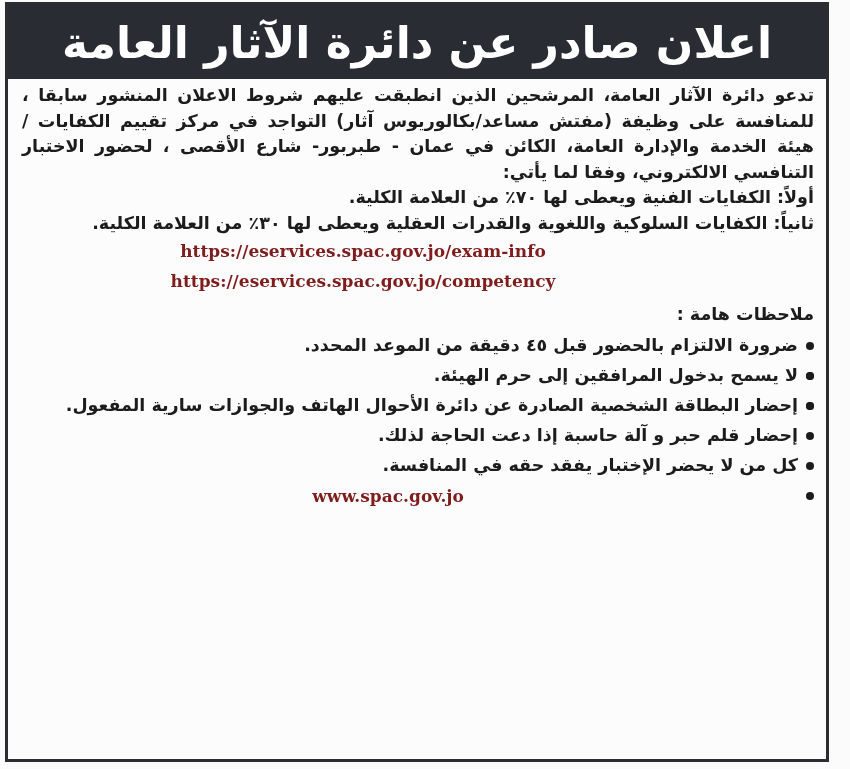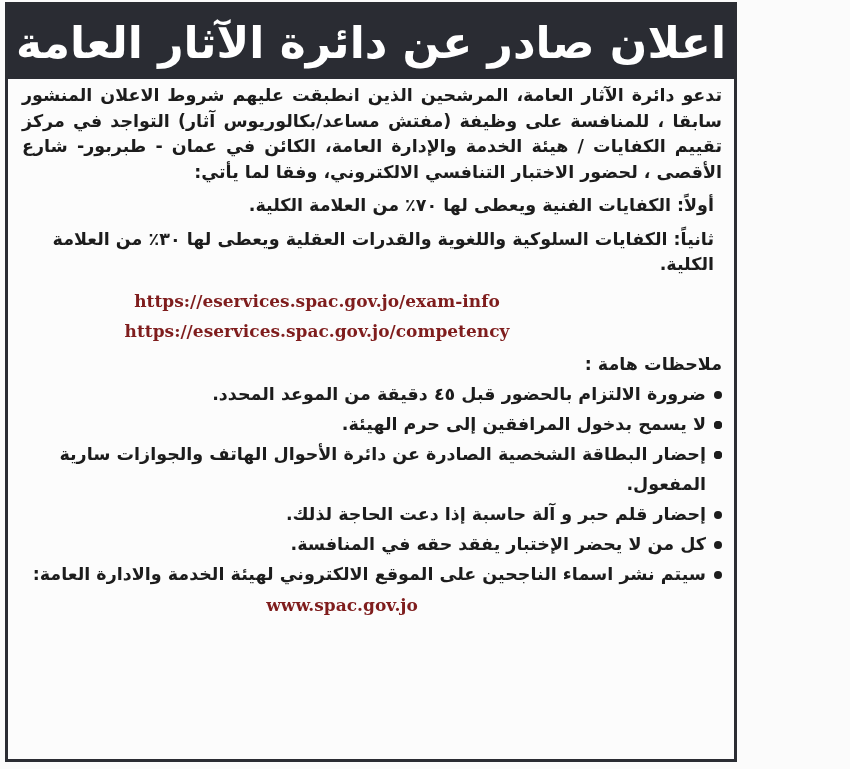--- a/index.html
+++ b/index.html
@@ -1,34 +1,34 @@
 <!DOCTYPE html>
 <html lang="ar"><head>
 <meta charset="utf-8">
 <style>
   html, body { margin:0; padding:0; }
   body {
     width:850px; height:769px; background:#fbfbfb; position:relative; overflow:hidden;
     font-family: "DejaVu Sans", sans-serif;
   }
   .notice {
-    position:absolute; left:5px; top:2px; width:732px; height:760px;
+    position:absolute; left:5px; top:2px; width:824px; height:760px;
     box-sizing:border-box; border:3px solid #2b2d33; background:#fcfcfc;
   }
   .header {
     height:74px; background:#2a2c33; color:#ffffff;
     display:flex; align-items:center; justify-content:center;
     font-size:44px; font-weight:bold; direction:rtl; letter-spacing:0;
   }
   .body {
     direction:rtl; text-align:right; padding:4px 12px 0 14px;
     color:#1c1c1c; font-weight:bold; font-size:17.5px; line-height:25.5px;
   }
   .para { margin:0; text-align:justify; text-align-last:right; }
-  .line { margin:8px; }
+  .line { margin:0; }
   .url {
     direction:ltr; text-align:center; font-family:"DejaVu Serif", serif;
     font-weight:bold; font-size:17px; line-height:30px; color:#7f1d1d;
   }
   .url.u1 { padding-right:110px; }
   .url.u2 { padding-right:110px; }
   .notes-title { margin:6px 0 2px 0; }
   ul.notes { list-style:none; margin:0; padding:0; }
   ul.notes li { position:relative; padding-right:16px; line-height:30px; }
   ul.notes li .bullet {
@@ -56,18 +56,18 @@
 
     <p class="line notes-title">ملاحظات هامة :</p>
     <ul class="notes">
       <li><span class="bullet"></span><span>ضرورة الالتزام بالحضور قبل ٤٥ دقيقة من الموعد المحدد.</span></li>
       <li><span class="bullet"></span></li>
       <li><span class="bullet"></span><span>لا يسمح بدخول المرافقين إلى حرم الهيئة.</span></li>
       <li><span class="bullet"></span></li>
       <li><span class="bullet"></span><span>إحضار البطاقة الشخصية الصادرة عن دائرة الأحوال الهاتف والجوازات سارية المفعول.</span></li>
       <li><span class="bullet"></span><span>إحضار قلم حبر و  آلة حاسبة إذا دعت الحاجة لذلك.</span></li>
       <li><span class="bullet"></span><span>كل من لا يحضر الإختبار يفقد حقه في المنافسة.</span></li>
-      <li><span class="bullet"></span><span>سيتم نشر اسماء الناجحين على الموقع الالكتروني لهيئة الخدمة والادارة العامة:</span></li>
+      <li><span class="bullet"></span></li>
     </ul>
 
     <div class="url u3">www.spac.gov.jo</div>
   </div>
 </div>
 
 </body></html>

